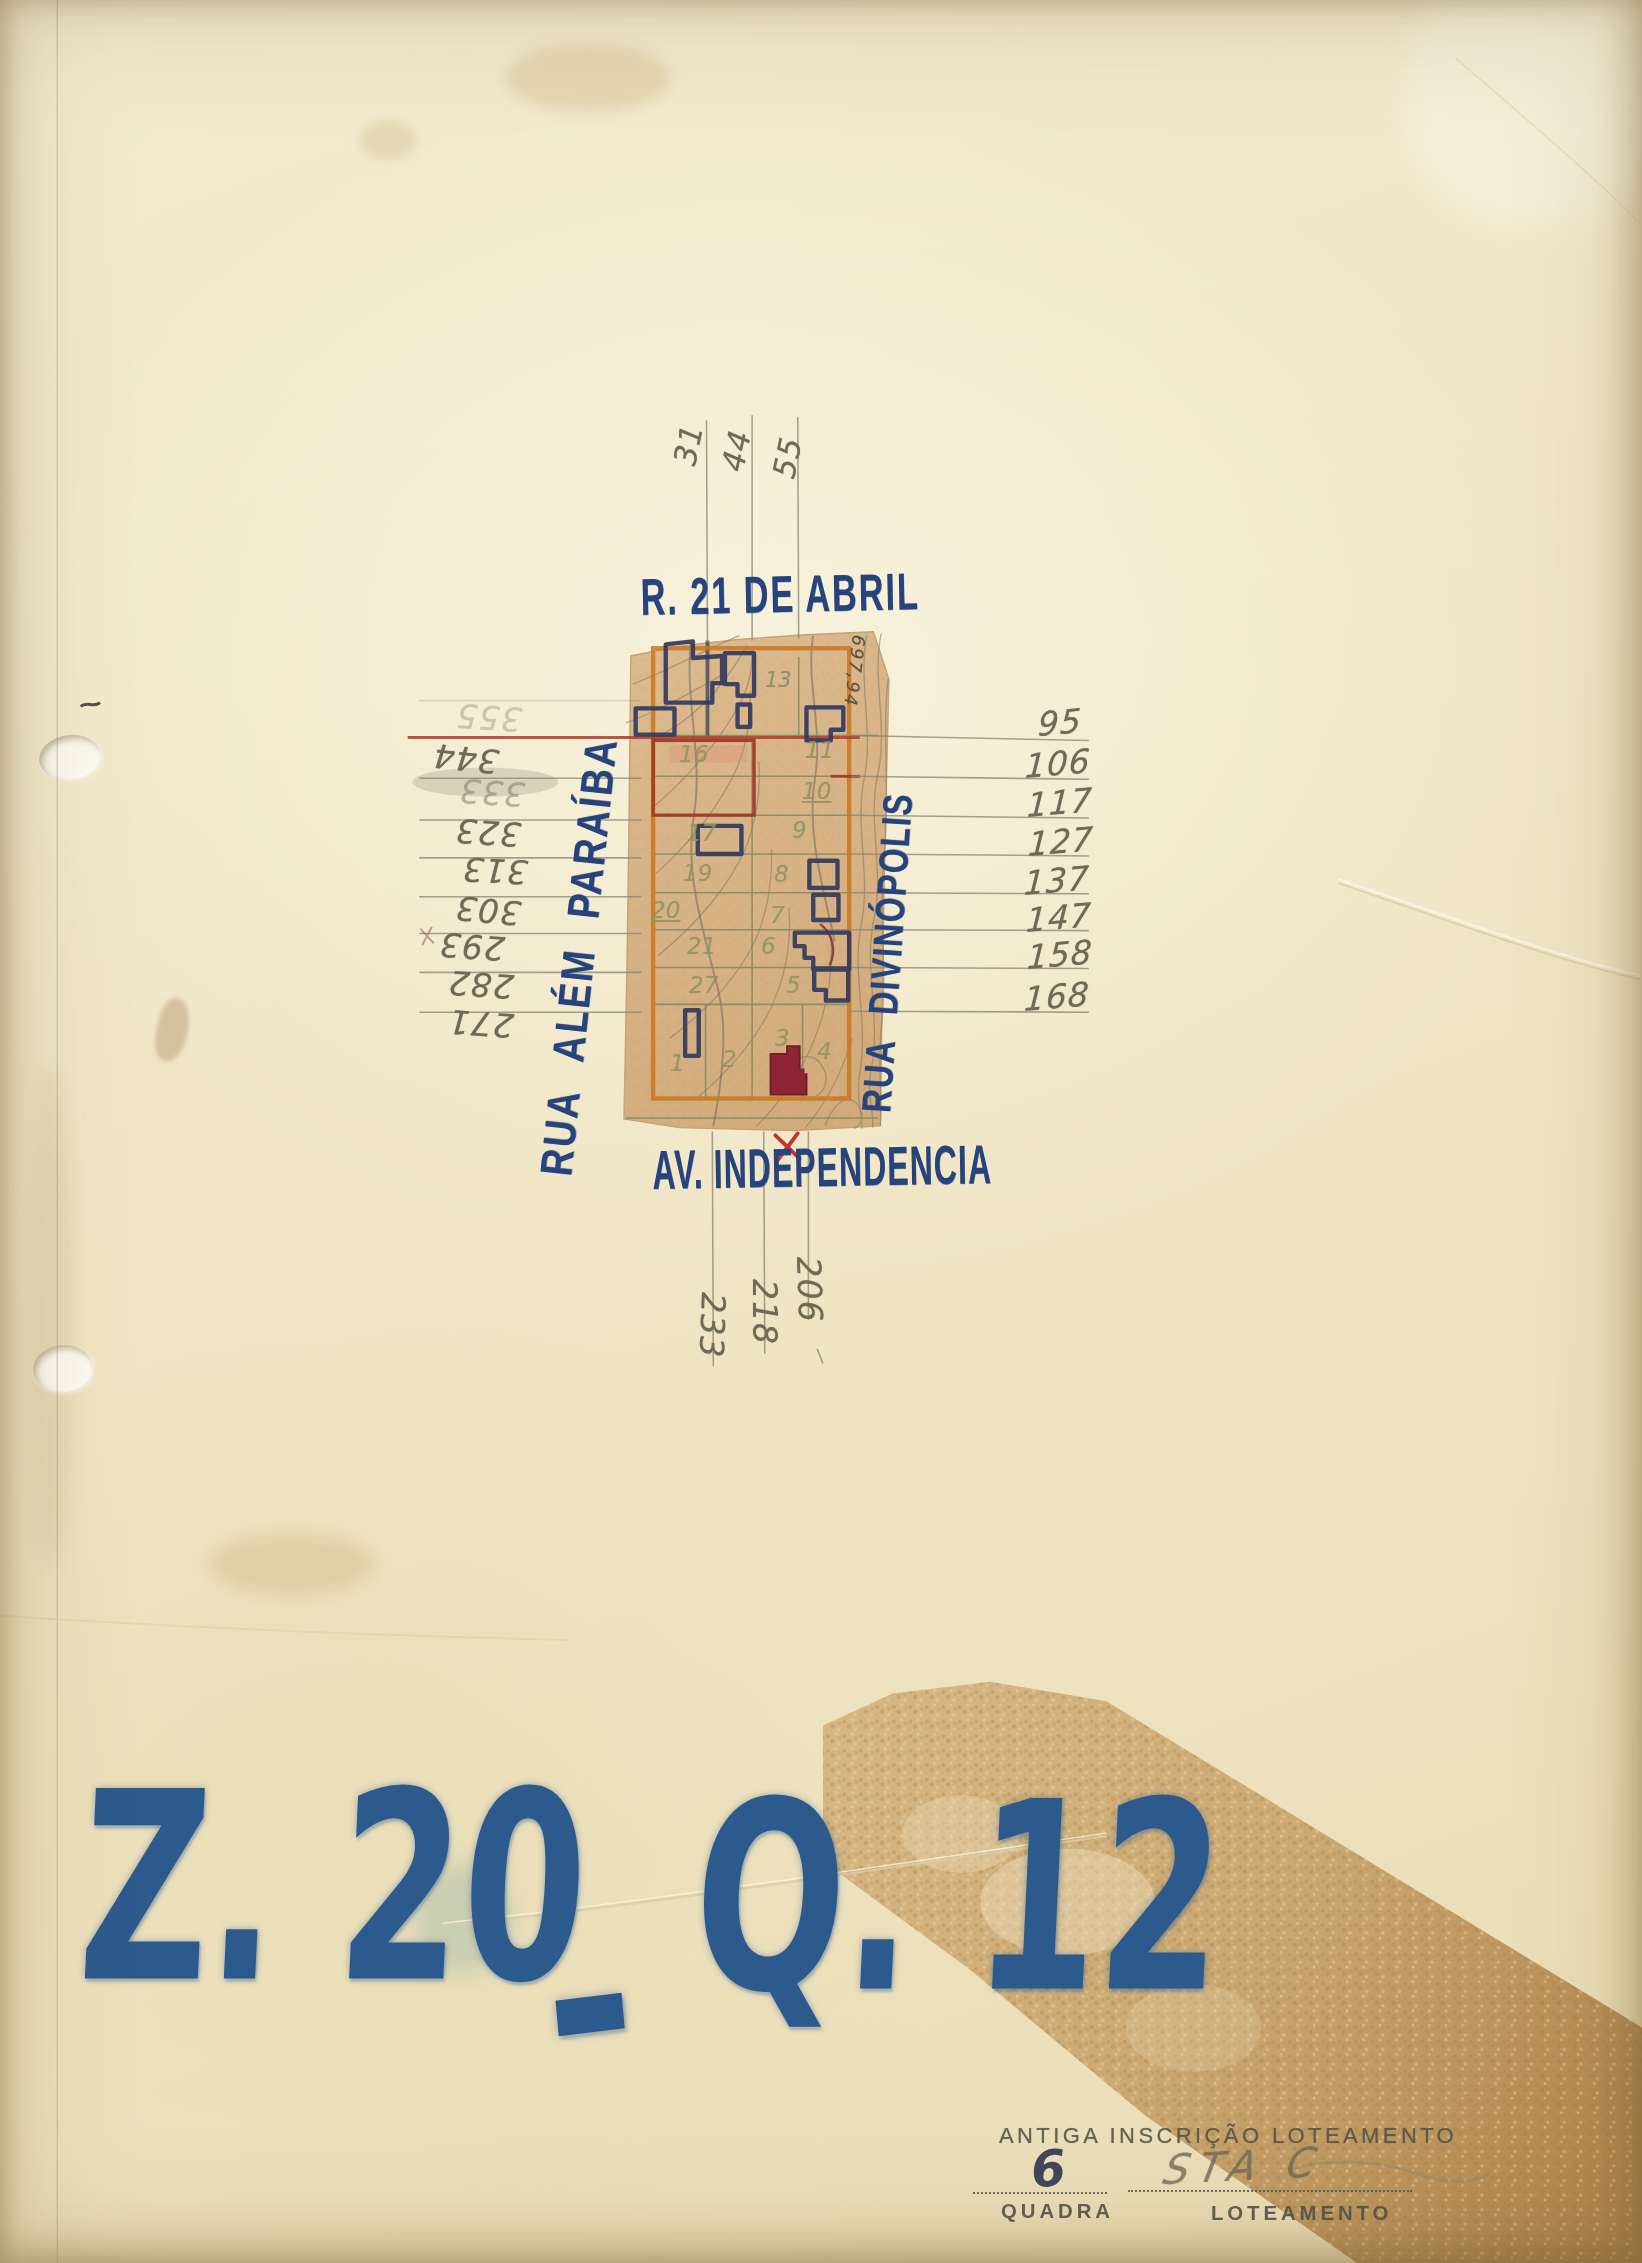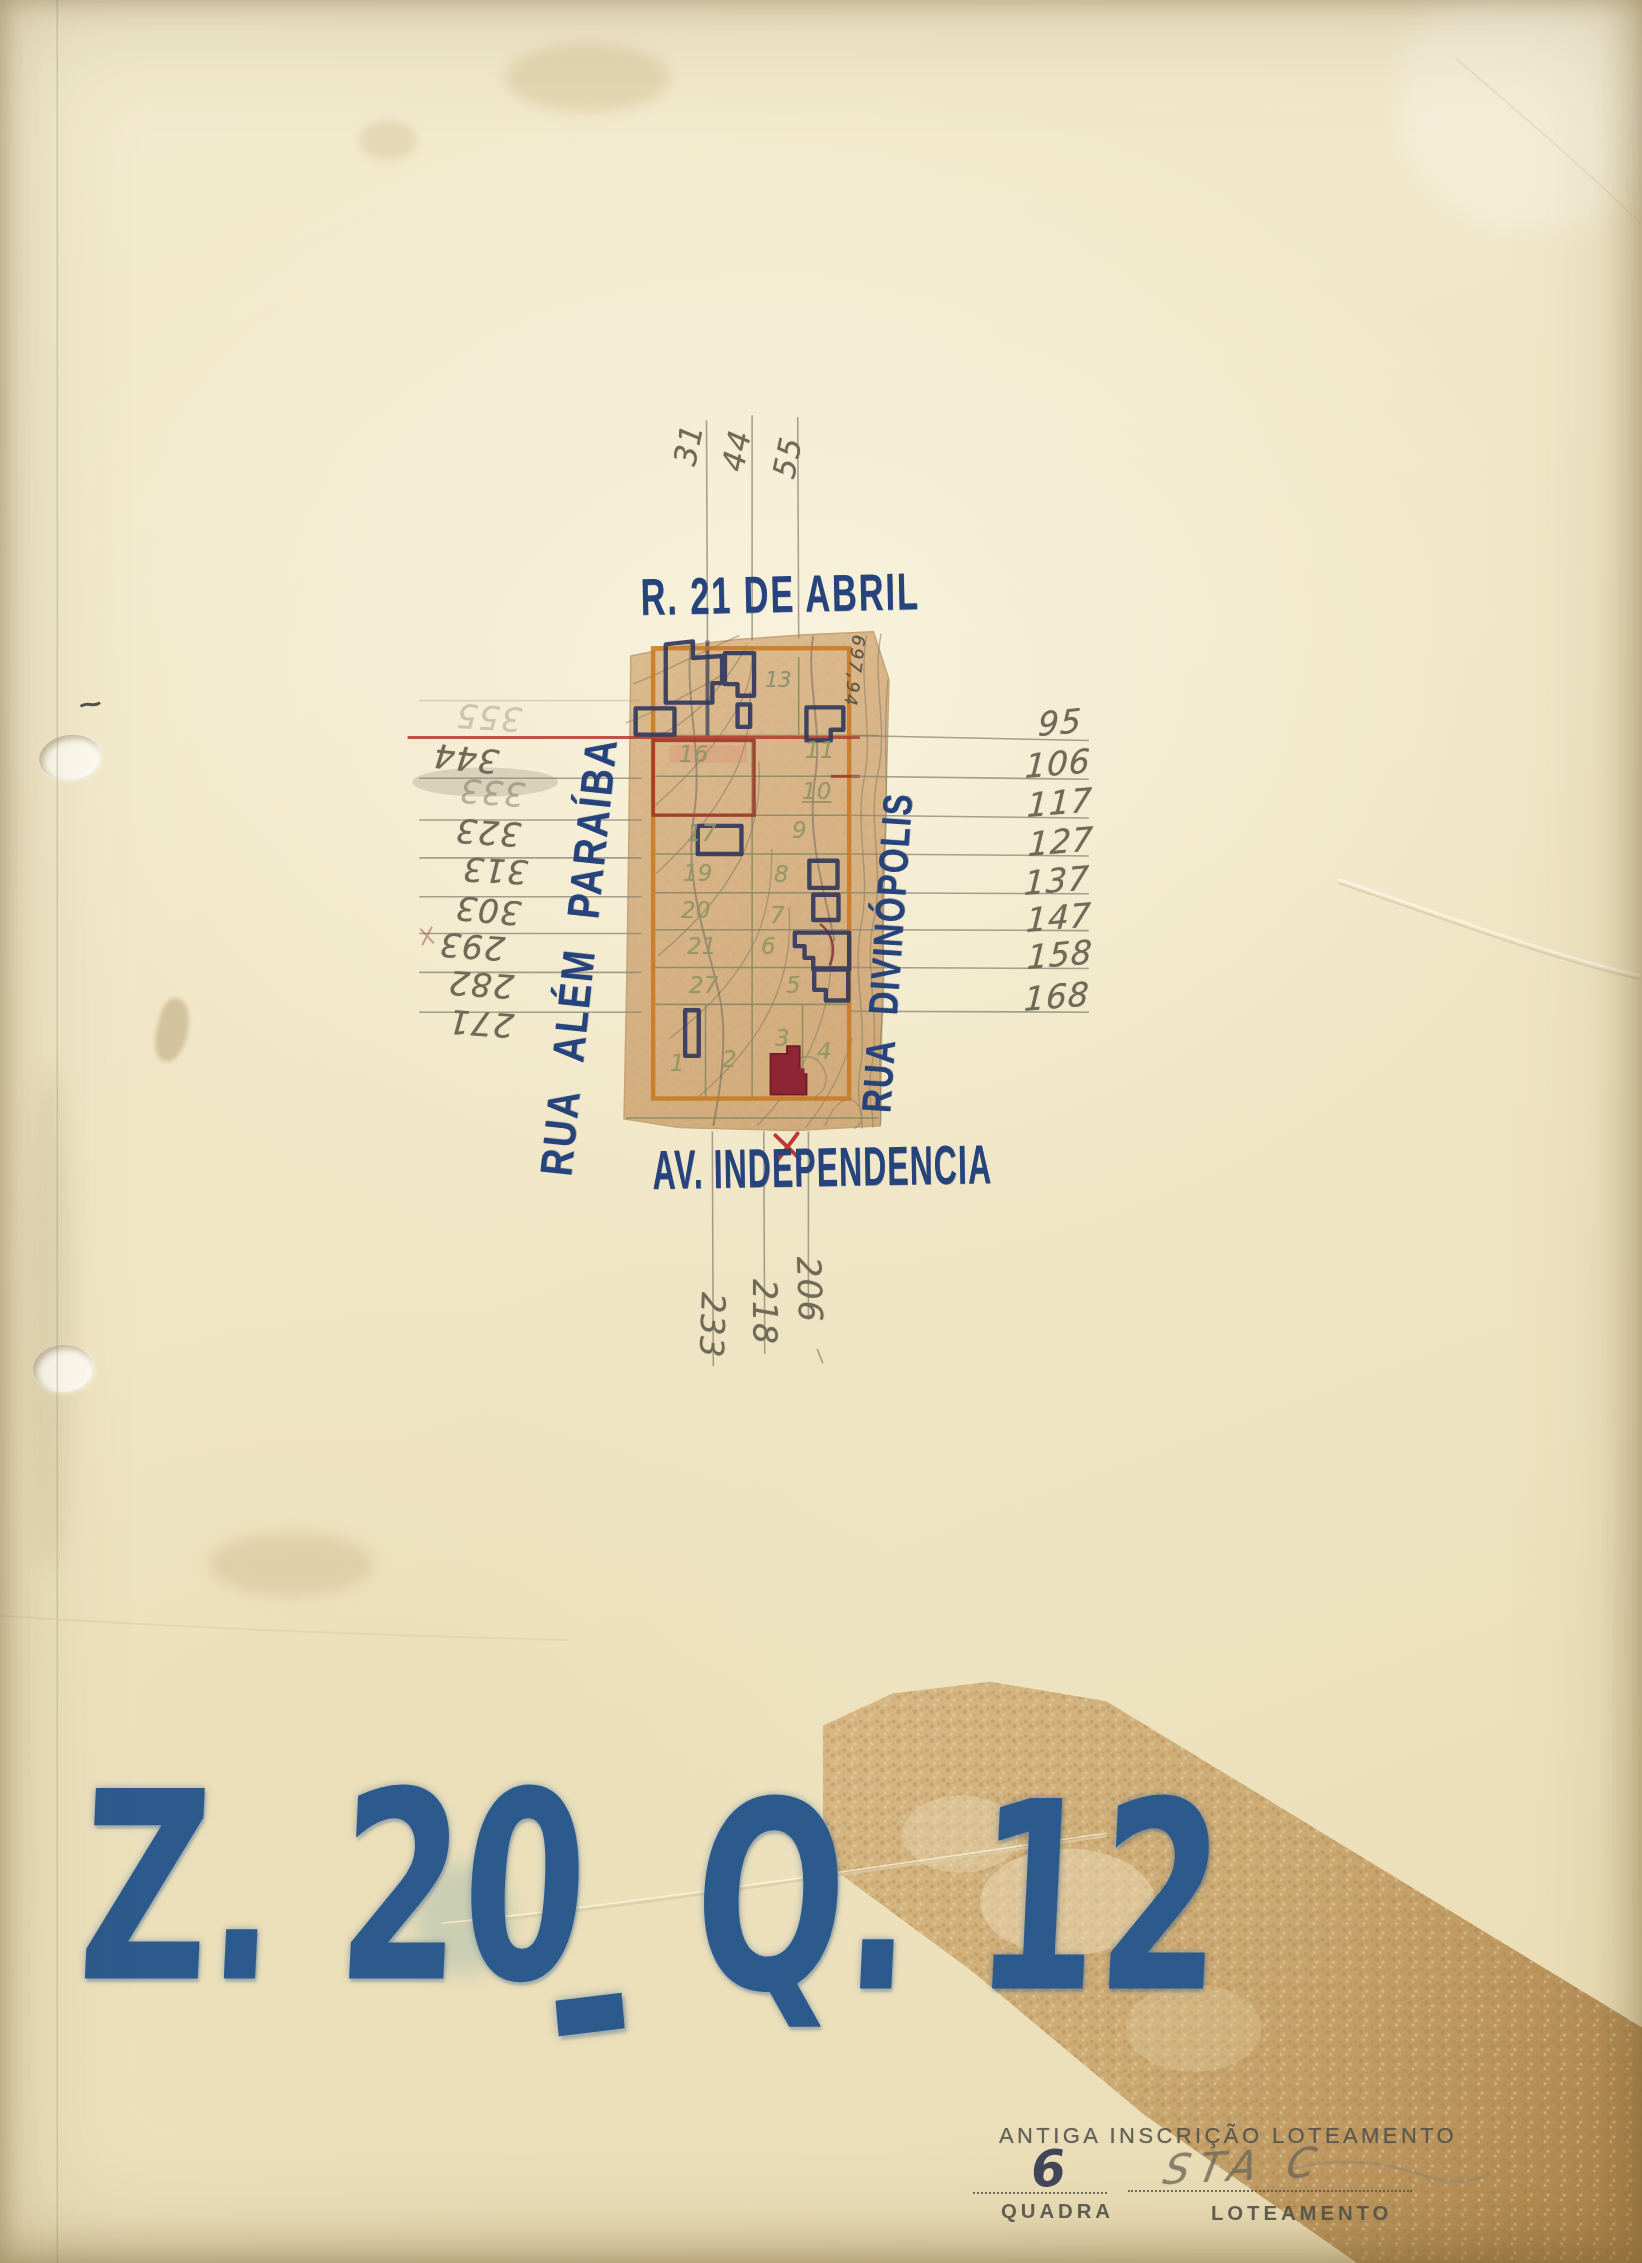--- a/index.html
+++ b/index.html
@@ -233,21 +233,21 @@
   <span class="t lot" style="left:805px;top:737px;">11</span>
   <span class="t lot" style="left:802px;top:778px;text-decoration:underline;">10</span>
   <span class="t lot" style="left:792px;top:817px;">9</span>
   <span class="t lot" style="left:774px;top:861px;">8</span>
   <span class="t lot" style="left:770px;top:902px;">7</span>
   <span class="t lot" style="left:761px;top:933px;">6</span>
   <span class="t lot" style="left:786px;top:972px;">5</span>
   <span class="t lot" style="left:679px;top:741px;">16</span>
   <span class="t lot" style="left:687px;top:784px;margin-top:36px;">17</span>
   <span class="t lot" style="left:683px;top:860px;">19</span>
-  <span class="t lot" style="left:681px;top:897px;">20</span>
+  <span class="t lot" style="left:651px;top:897px;text-decoration:underline;">20</span>
   <span class="t lot" style="left:687px;top:933px;">21</span>
   <span class="t lot" style="left:689px;top:972px;">27</span>
   <span class="t lot" style="left:670px;top:1050px;">1</span>
   <span class="t lot" style="left:722px;top:1046px;">2</span>
   <span class="t lot" style="left:775px;top:1025px;">3</span>
   <span class="t lot" style="left:817px;top:1038px;">4</span>
 
   <span class="t pencil" style="left:867px;top:636px;font-size:17.5px;color:#5a5444;transform:rotate(97deg);transform-origin:left top;letter-spacing:1.9px;">697,94</span>
 
   <span class="t marker" style="left:87px;top:1766px;font-size:209px;line-height:.94;transform:scale(.85,1.25) skewX(-4deg);transform-origin:left top;">Z. 20</span>

